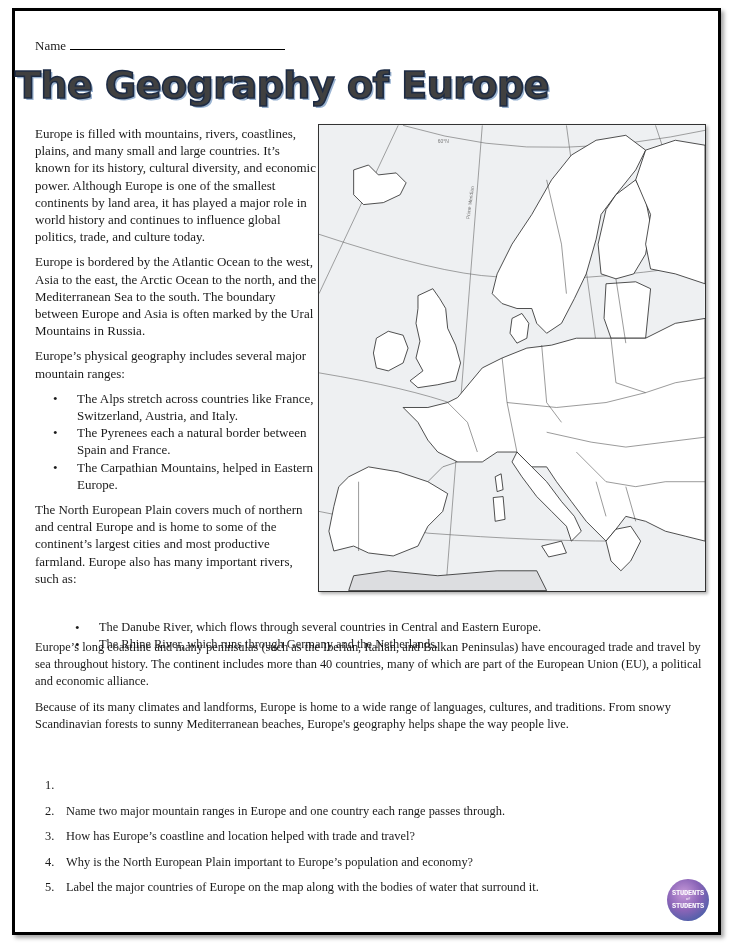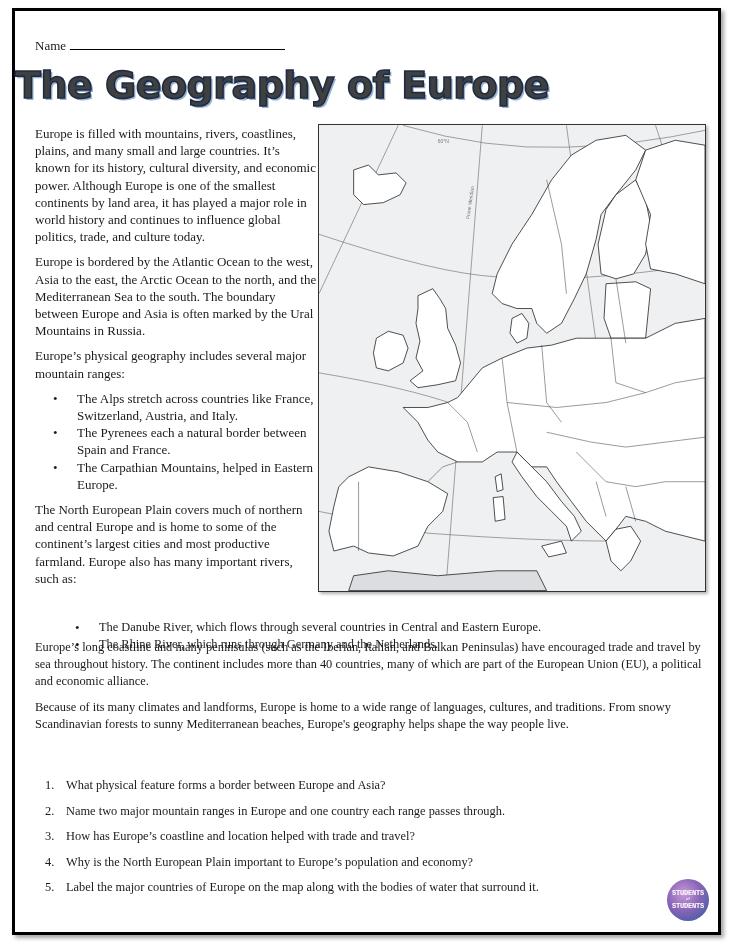--- a/index.html
+++ b/index.html
@@ -123,21 +123,20 @@
   </ul>
 
   <div class="full" style="top:628px;">
     <p>Europe’s long coastline and many peninsulas (such as the Iberian, Italian, and Balkan Peninsulas) have encouraged trade and travel by sea throughout history. The continent includes more than 40 countries, many of which are part of the European Union (EU), a political and economic alliance.</p>
     <p>Because of its many climates and landforms, Europe is home to a wide range of languages, cultures, and traditions. From snowy Scandinavian forests to sunny Mediterranean beaches, Europe's geography helps shape the way people live.</p>
   </div>
 
   <ol class="q">
     <li>
         <span class="num">1.</span>
-        <span>What physical feature forms a border between Europe and Asia?</span>
       </li>
     <li>
         <span class="num">2.</span>
         <span>Name two major mountain ranges in Europe and one country each range passes through.</span>
       </li>
     <li>
         <span class="num">3.</span>
         <span>How has Europe’s coastline and location helped with trade and travel?</span>
       </li>
     <li>

